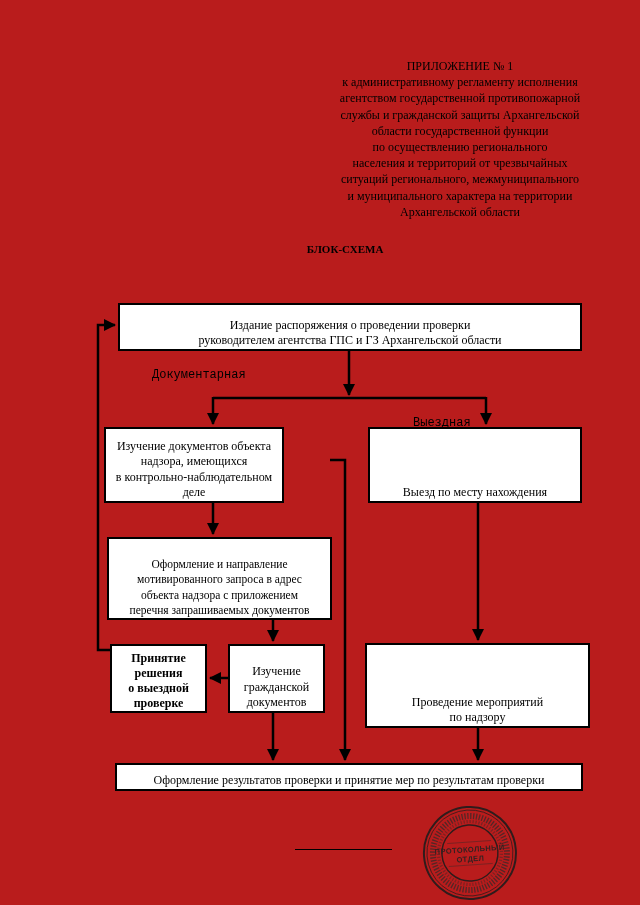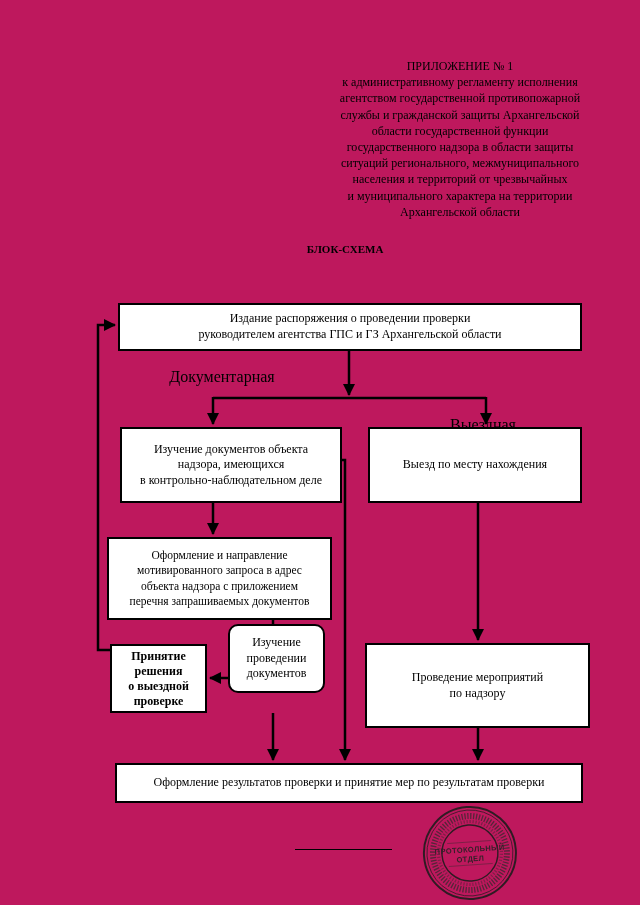--- a/index.html
+++ b/index.html
@@ -1,20 +1,20 @@
 <!DOCTYPE html>
 <html><head>
 <meta charset="utf-8">
 <style>
   html, body { margin: 0; padding: 0; background: #888; }
   #page {
     position: relative;
     width: 640px; height: 905px;
     margin: 0 auto;
-    background: #be185d;
+    background: #b91c1c;
     font-family: "Liberation Serif", "DejaVu Serif", serif;
     color: #000;
     overflow: hidden;
   }
   .abs { position: absolute; }
 
   #appendix {
     left: 310px; top: 58px; width: 300px;
     font-size: 12px; line-height: 16.2px;
     text-align: center;
@@ -23,31 +23,32 @@
     left: 120px; top: 241px; width: 450px;
     font-size: 11px; line-height: 17px;
     font-weight: bold; text-align: center;
   }
 
   .fbox {
     position: absolute;
     border: 2px solid #000;
     box-sizing: border-box;
     display: flex; flex-direction: column;
-    align-items: center; justify-content: center;
+    align-items: center; justify-content: flex-end;
     text-align: center;
     font-size: 12px; line-height: 15.6px;
     background: #fff;
   }
   .fbox.small-lh { line-height: 15.2px; font-size: 11.5px; }
 
   .branch-label {
     position: absolute;
-    width: 140px; text-align: center;
-    font-size: 16px;
+    width: 140px; text-align: left;
+    font-size: 12px;
+    font-family: Liberation Mono, monospace;
   }
 
   #connectors {
     position: absolute; left: 0; top: 0;
     width: 640px; height: 905px;
     pointer-events: none;
   }
   #connectors path.link {
     fill: none; stroke: #000; stroke-width: 2.5px;
   }
@@ -70,23 +71,23 @@
 <body>
 
 <div id="page">
 
   <div id="appendix" class="abs">
     <div>ПРИЛОЖЕНИЕ № 1</div>
     <div>к административному регламенту исполнения</div>
     <div>агентством государственной противопожарной</div>
     <div>службы и гражданской защиты Архангельской</div>
     <div>области государственной функции</div>
-    <div>государственного надзора в области защиты</div>
+    <div>по осуществлению регионального</div>
+    <div>населения и территорий от чрезвычайных</div>
     <div>ситуаций регионального, межмуниципального</div>
-    <div>населения и территорий от чрезвычайных</div>
     <div>и муниципального характера на территории</div>
     <div>Архангельской области</div>
   </div>
 
   <div id="doc-title" class="abs">
     <div>БЛОК-СХЕМА</div>
   </div>
 
   <svg id="connectors" viewBox="0 0 640 905" xmlns="http://www.w3.org/2000/svg">
     <defs>
@@ -109,21 +110,21 @@
   </svg>
 
   <div class="branch-label" style="left:152px; top:368px;">Документарная</div>
   <div class="branch-label" style="left:413px; top:368px;margin-top:48px;">Выездная</div>
 
   <div class="fbox" style="left:118px; top:303px; width:464px; height:48px;">
     <div>Издание распоряжения о проведении проверки</div>
     <div>руководителем агентства ГПС и ГЗ Архангельской области</div>
   </div>
 
-  <div class="fbox" style="left:120px; top:427px; width:222px; height:76px;">
+  <div class="fbox" style="left:104px; top:427px; width:180px; height:76px;">
     <div>Изучение документов объекта</div>
     <div>надзора, имеющихся</div>
     <div>в контрольно-наблюдательном деле</div>
   </div>
 
   <div class="fbox" style="left:368px; top:427px; width:214px; height:76px;">
     <div>Выезд по месту нахождения</div>
   </div>
 
   <div class="fbox small-lh" style="left:107px; top:537px; width:225px; height:83px;">
@@ -133,32 +134,32 @@
     <div>перечня запрашиваемых документов</div>
   </div>
 
   <div class="fbox" style="left:110px; top:644px; width:97px; height:69px; line-height:15px;font-weight:bold;">
     <div>Принятие</div>
     <div>решения</div>
     <div>о выездной</div>
     <div>проверке</div>
   </div>
 
-  <div class="fbox" style="left:228px; top:624px; width:97px; height:69px; line-height:15.6px;border-radius:10px;">
+  <div class="fbox" style="left:228px; top:644px; width:97px; height:69px; line-height:15.6px;">
     <div>Изучение</div>
-    <div>проведении</div>
+    <div>гражданской</div>
     <div>документов</div>
   </div>
 
   <div class="fbox" style="left:365px; top:643px; width:225px; height:85px;">
     <div>Проведение мероприятий</div>
     <div>по надзору</div>
   </div>
 
-  <div class="fbox" style="left:115px; top:763px; width:468px; height:40px;">
+  <div class="fbox" style="left:115px; top:763px; width:468px; height:28px;">
     <div>Оформление результатов проверки и принятие мер по результатам проверки</div>
   </div>
 
   <div id="signature-line" class="abs"></div>
 
   <svg id="stamp-svg" class="abs" width="100" height="100" viewBox="0 0 100 100" xmlns="http://www.w3.org/2000/svg">
     <g transform="rotate(-4 50 50)" opacity="0.88">
       <circle cx="50" cy="49" r="46" fill="none" stroke="#1c1c1c" stroke-width="2"></circle>
       <circle cx="50" cy="49" r="43" fill="none" stroke="#1c1c1c" stroke-width="0.8"></circle>
       <circle cx="50" cy="49" r="37" fill="none" stroke="#2a2a2a" stroke-width="6" stroke-dasharray="1.3 1.6" opacity="0.8"></circle>

